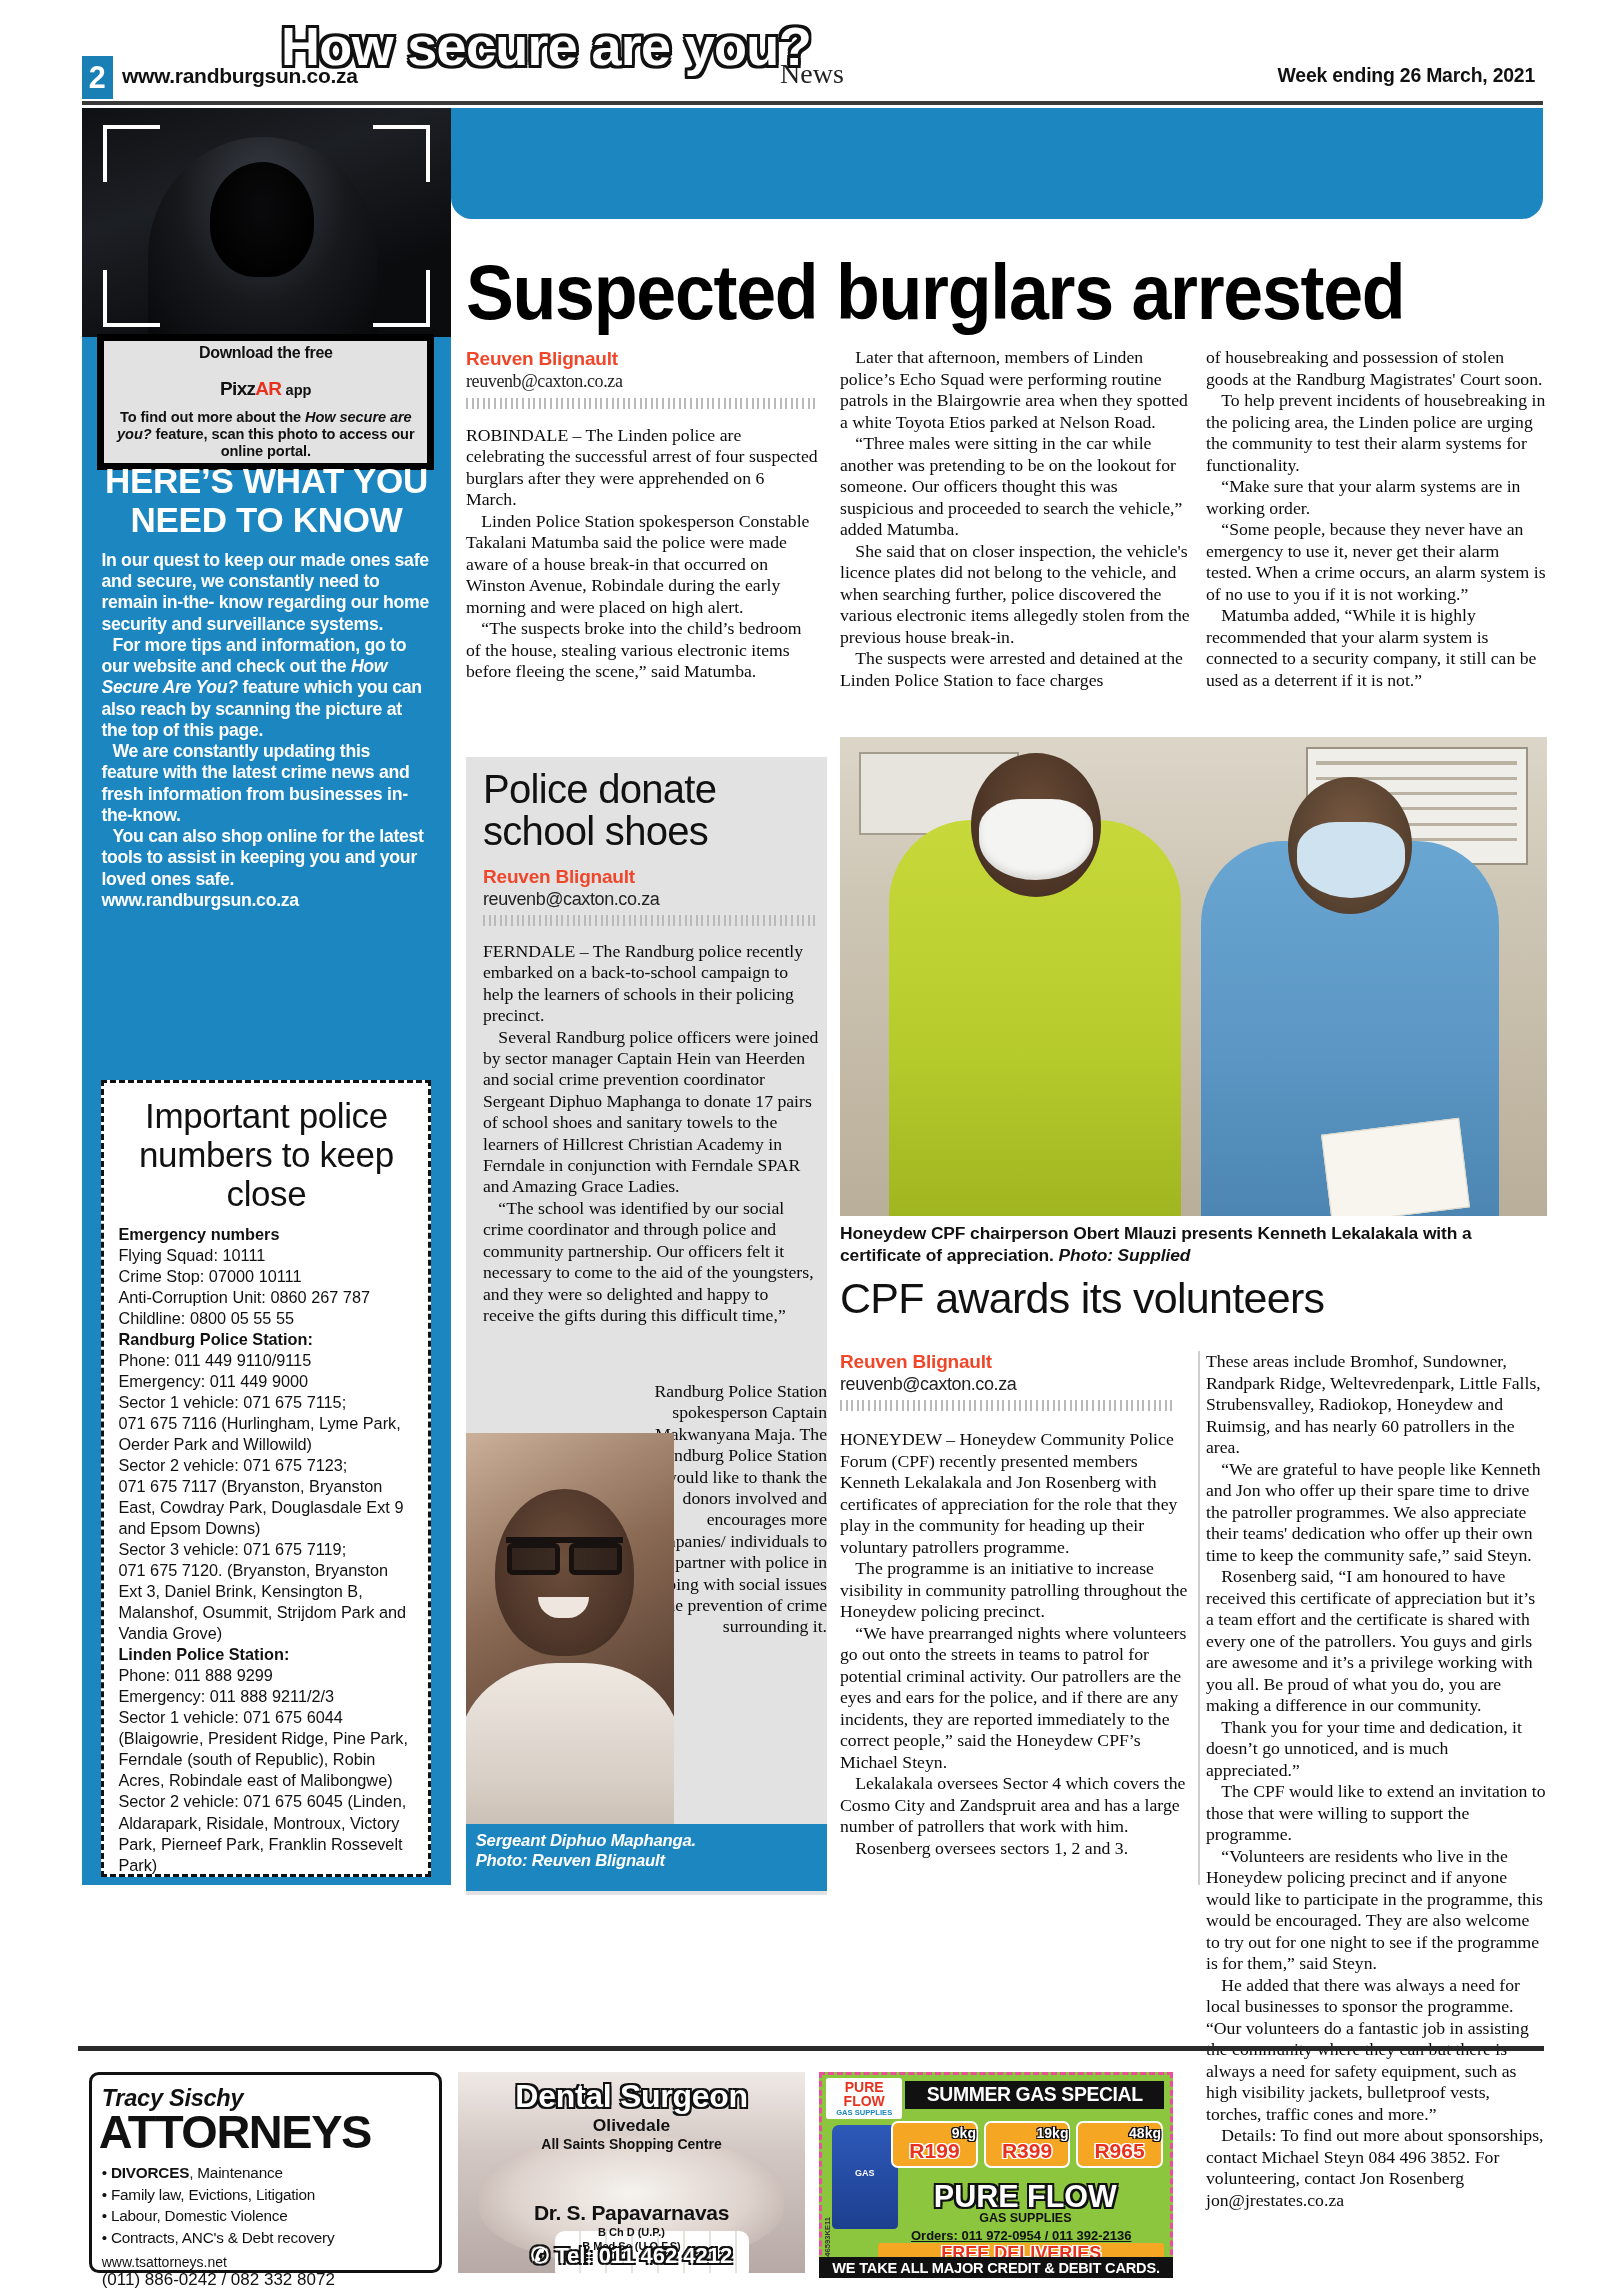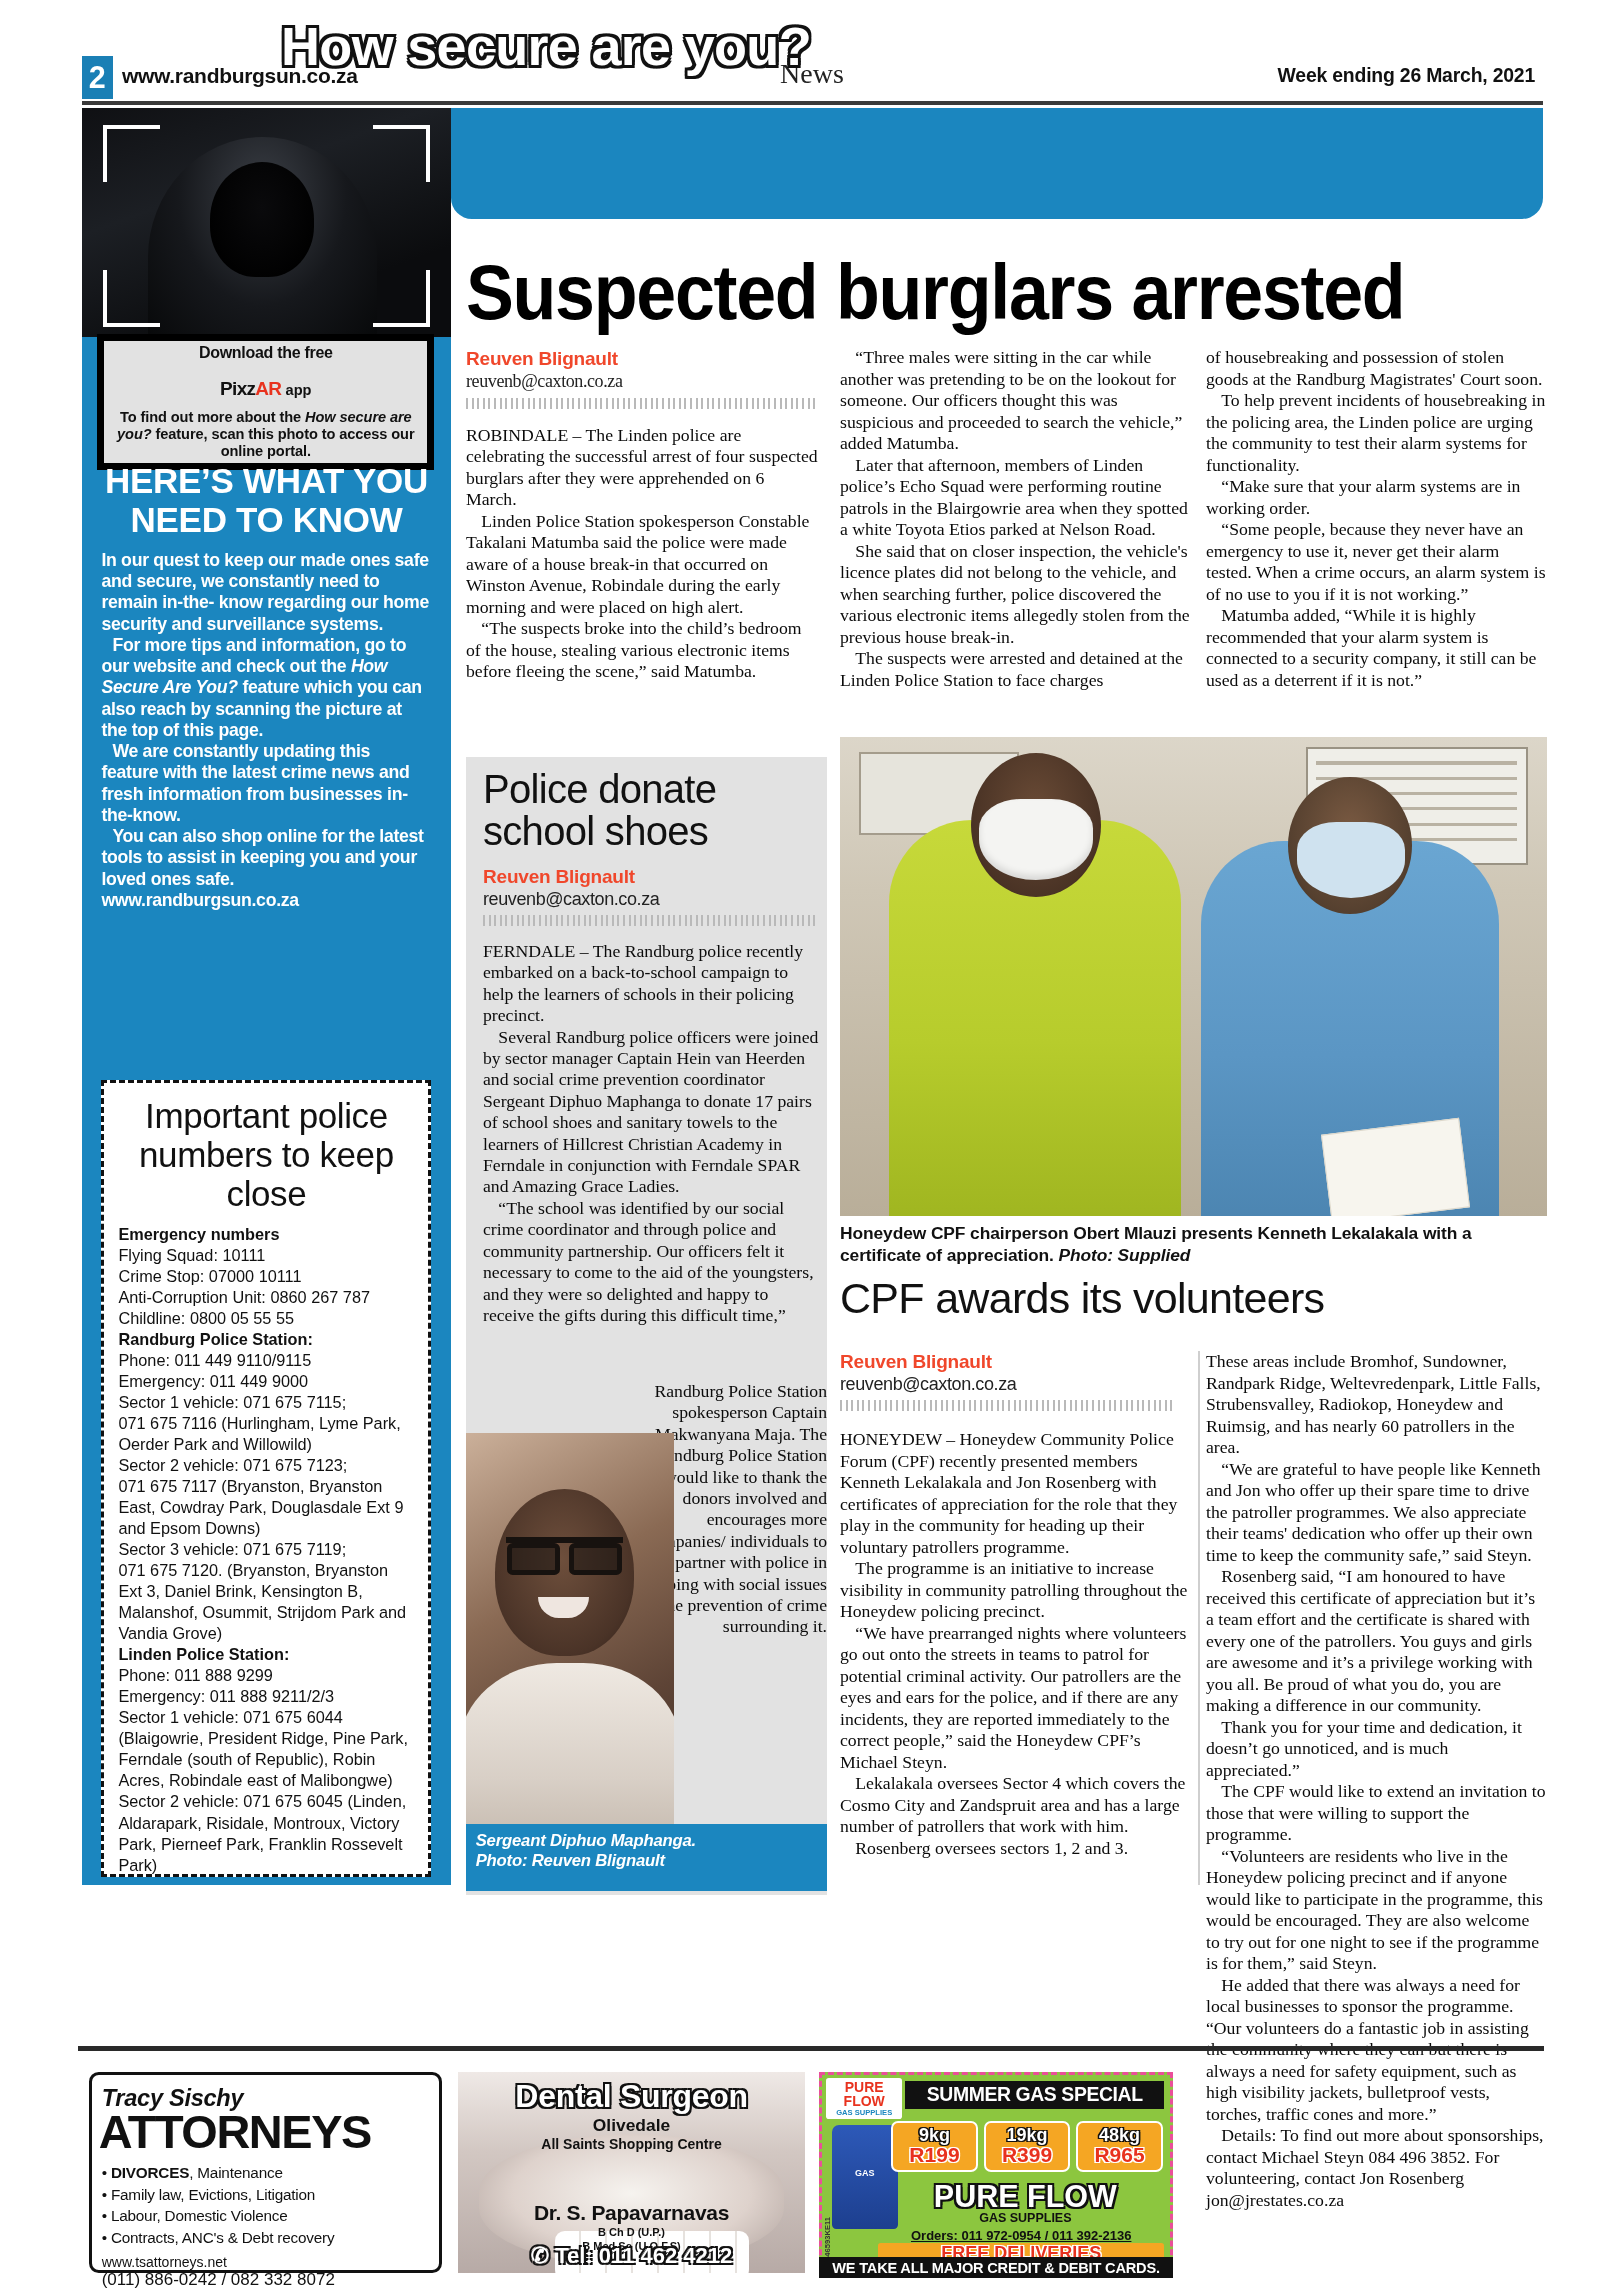--- a/index.html
+++ b/index.html
@@ -363,22 +363,22 @@
   .gas-cyl {
     position:absolute; left:9.7px; top:50px; width:66px; height:104px;
     background:linear-gradient(180deg,#2d59b8 0%,#1d3f8f 100%); border-radius:7px 7px 4.2px 4.2px;
     color:#fff; font-size:9px; font-weight:bold; text-align:center; padding-top:43px;
   }
   .gas-prices { position:absolute; left:69px; top:46px; right:7px; display:flex; gap:5.6px; }
   .gas-card {
     flex:1; background:#f5a623; border:2.1px solid #fff; border-radius:7px;
     text-align:center; padding:2.8px 0 4.2px;
   }
-  .gas-card .kg { font-size:18px; font-weight:bold; color:#fff; line-height:1;
-    text-shadow:-1.4px -1.4px 0 #111,1.4px -1.4px 0 #111,-1.4px 1.4px 0 #111,1.4px 1.4px 0 #111; }
+  .gas-card .kg { font-size:14px; font-weight:bold; color:#fff; line-height:1;
+    text-shadow:-1.4px -1.4px 0 #111,1.4px -1.4px 0 #111,-1.4px 1.4px 0 #111,1.4px 1.4px 0 #111;text-align:right; }
   .gas-card .pr { font-size:21px; font-weight:bold; color:#e8321e; line-height:1.05;
     text-shadow:-1.4px -1.4px 0 #fff,1.4px -1.4px 0 #fff,-1.4px 1.4px 0 #fff,1.4px 1.4px 0 #fff; }
   #gas-brand {
     position:absolute; left:67px; top:106px; right:8.3px; text-align:center;
     font-size:30.5px; font-weight:bold; color:#fff; line-height:1;
     font-family:"Liberation Sans Narrow","Liberation Sans",sans-serif;
     text-shadow:-2.1px -2.1px 0 #111,2.1px -2.1px 0 #111,-2.1px 2.1px 0 #111,2.1px 2.1px 0 #111;
   }
   #gas-sub {
     position:absolute; left:67px; top:136px; right:8.3px; text-align:center;
@@ -493,22 +493,22 @@
     <div class="email">reuvenb@caxton.co.za</div>
     <div class="rule"></div>
   </div>
   <div style="height:15.3px"></div>
   <p class="noind">ROBINDALE – The Linden police are celebrating the successful arrest of four suspected burglars after they were apprehended on 6 March.</p>
   <p>Linden Police Station spokesperson Constable Takalani Matumba said the police were made aware of a house break-in that occurred on Winston Avenue, Robindale during the early morning and were placed on high alert.</p>
   <p>“The suspects broke into the child’s bedroom of the house, stealing various electronic items before fleeing the scene,” said Matumba.</p>
 </div>
 
 <div class="col" id="ms-c2">
+  <p>Later that afternoon, members of Linden police’s Echo Squad were performing routine patrols in the Blairgowrie area when they spotted a white Toyota Etios parked at Nelson Road.</p>
   <p>“Three males were sitting in the car while another was pretending to be on the lookout for someone. Our officers thought this was suspicious and proceeded to search the vehicle,” added Matumba.</p>
-  <p>Later that afternoon, members of Linden police’s Echo Squad were performing routine patrols in the Blairgowrie area when they spotted a white Toyota Etios parked at Nelson Road.</p>
   <p>She said that on closer inspection, the vehicle's licence plates did not belong to the vehicle, and when searching further, police discovered the various electronic items allegedly stolen from the previous house break-in.</p>
   <p>The suspects were arrested and detained at the Linden Police Station to face charges</p>
 </div>
 
 <div class="col" id="ms-c3">
   <p class="noind">of housebreaking and possession of stolen goods at the Randburg Magistrates' Court soon.</p>
   <p>To help prevent incidents of housebreaking in the policing area, the Linden police are urging the community to test their alarm systems for functionality.</p>
   <p>“Make sure that your alarm systems are in working order.</p>
   <p>“Some people, because they never have an emergency to use it, never get their alarm tested. When a crime occurs, an alarm system is of no use to you if it is not working.”</p>
   <p>Matumba  added, “While it is highly recommended that your alarm system is connected to a security company, it still can be used as a deterrent if it is not.”</p>

